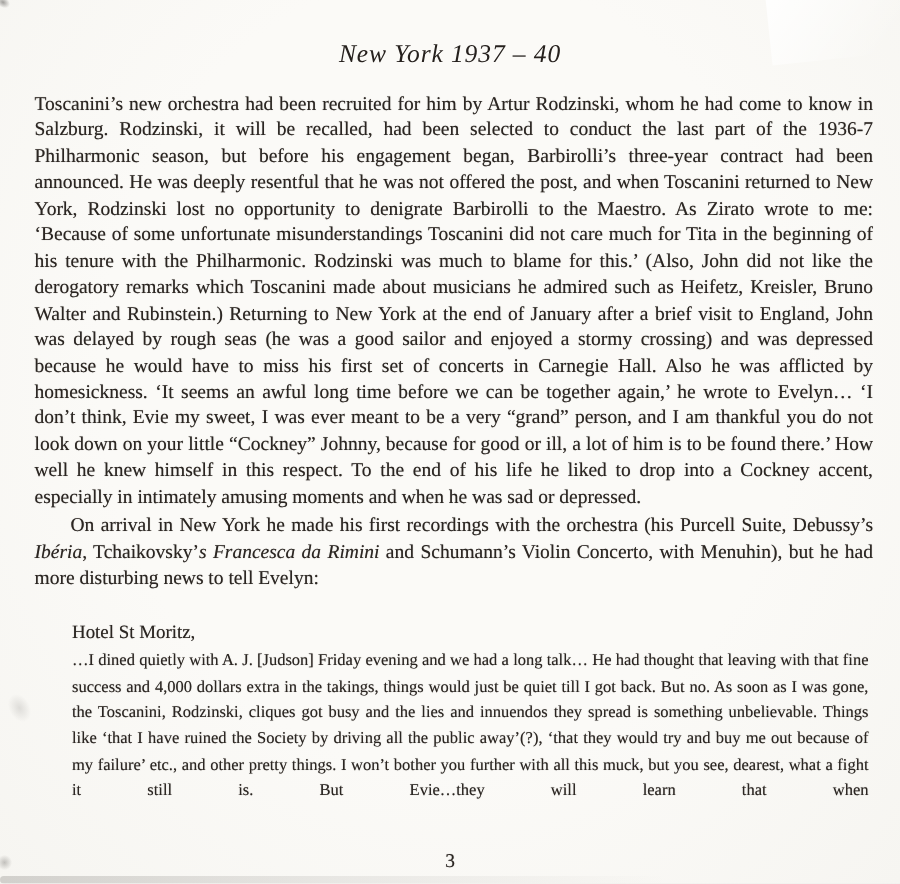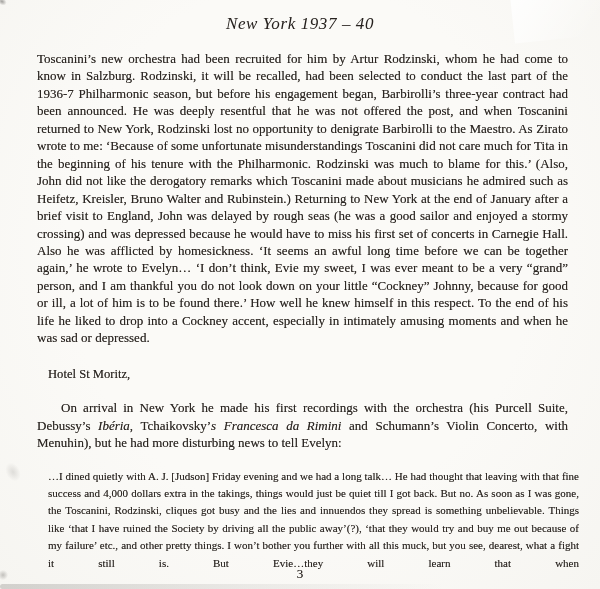--- a/index.html
+++ b/index.html
@@ -14,34 +14,34 @@
   }
   .page {
     position: relative;
     width: 600px;
     height: 589px;
     overflow: hidden;
     background: radial-gradient(ellipse at 50% 42%, #fbfaf7 55%, #f6f5f1 100%);
     color: #2b2622;
   }
   .title {
-    margin: 0;
+    margin: 12px;
     padding-top: 14px;
     font-size: 17px;
     font-weight: normal;
     font-style: italic;
     text-align: center;
     letter-spacing: 0.6px;
     color: #26211e;
   }
   .text-block {
     margin: 14px 16px 0 21px; 
   }
   p.para {
-    margin: 16px;
+    margin: 2px;
     font-size: 13px;
     line-height: 17.45px;
     text-align: justify;
     color: #2b2622;
     text-shadow: 0 0 0.5px rgba(43, 38, 34, 0.55);
     font-family: Liberation Serif, serif;
   }
   p.body-indent {
     text-indent: 24px;
   }
@@ -119,22 +119,22 @@
 </style>
 </head>
 <body>
 
 <div class="page">
 
   <h1 class="title">New York 1937 – 40</h1>
 
   <div class="text-block">
     <p class="para body-first"><span>Toscanini’s new orchestra had been recruited for him by Artur Rodzinski, whom he had come to know in Salzburg.  Rodzinski, it will be recalled, had been selected to conduct the last part of the 1936-7 Philharmonic season, but before his engagement began, Barbirolli’s three-year contract had been announced. He was deeply resentful that he was not offered the post, and when Toscanini returned to New York, Rodzinski lost no opportunity to denigrate Barbirolli to the Maestro. As Zirato wrote to me:  ‘Because of some unfortunate misunderstandings Toscanini did not care much for Tita in the beginning of his tenure with the Philharmonic.  Rodzinski was much to blame for this.’  (Also, John did not like the derogatory remarks which Toscanini made about musicians he admired such as Heifetz, Kreisler, Bruno Walter and Rubinstein.)  Returning to New York at the end of January after a brief visit to England, John was delayed by rough seas (he was a good sailor and enjoyed a stormy crossing) and was depressed because he would have to miss his first set of concerts in Carnegie Hall.  Also he was afflicted by homesickness.  ‘It seems an awful long time before we can be together again,’ he wrote to Evelyn…  ‘I don’t think, Evie my sweet, I was ever meant to be a very “grand” person, and I am thankful you do not look down on your little “Cockney” Johnny, because for good or ill, a lot of him is to be found there.’  How well he knew himself in this respect.  To the end of his life he liked to drop into a Cockney accent, especially in intimately amusing moments and when he was sad or depressed.</span></p>
+    <p class="para body-indent"><span>On arrival in New York he made his first recordings with the orchestra (his Purcell Suite, Debussy’s </span><span class="em">Ibéria</span><span>, Tchaikovsky’</span><span class="em">s Francesca da Rimini</span><span> and Schumann’s Violin Concerto, with Menuhin), but he had more disturbing news to tell Evelyn:</span></p>
     <p class="para salutation"><span>Hotel St Moritz,</span></p>
-    <p class="para body-indent"><span>On arrival in New York he made his first recordings with the orchestra (his Purcell Suite, Debussy’s </span><span class="em">Ibéria</span><span>, Tchaikovsky’</span><span class="em">s Francesca da Rimini</span><span> and Schumann’s Violin Concerto, with Menuhin), but he had more disturbing news to tell Evelyn:</span></p>
     <p class="para quote"><span>…I dined quietly with A. J. [Judson] Friday evening and we had a long talk…  He had thought that leaving with that fine success and 4,000 dollars extra in the takings, things would just be quiet till I got back.  But no.  As soon as I was gone, the Toscanini, Rodzinski, cliques got busy and the lies and innuendos they spread is something unbelievable.  Things like ‘that I have ruined the Society by driving all the public away’(?), ‘that they would try and buy me out because of my failure’ etc., and other pretty things.  I won’t bother you further with all this muck, but you see, dearest, what a fight it still is.  But Evie…they will learn that when</span></p>
   </div>
 
   <div class="page-number">3</div>
 
   <div class="artifact speck-tl"></div>
   <div class="artifact smudge-tr"></div>
   <div class="artifact smudge-left"></div>
   <div class="artifact dash-bl"></div>
   <div class="artifact streak-bottom"></div>

